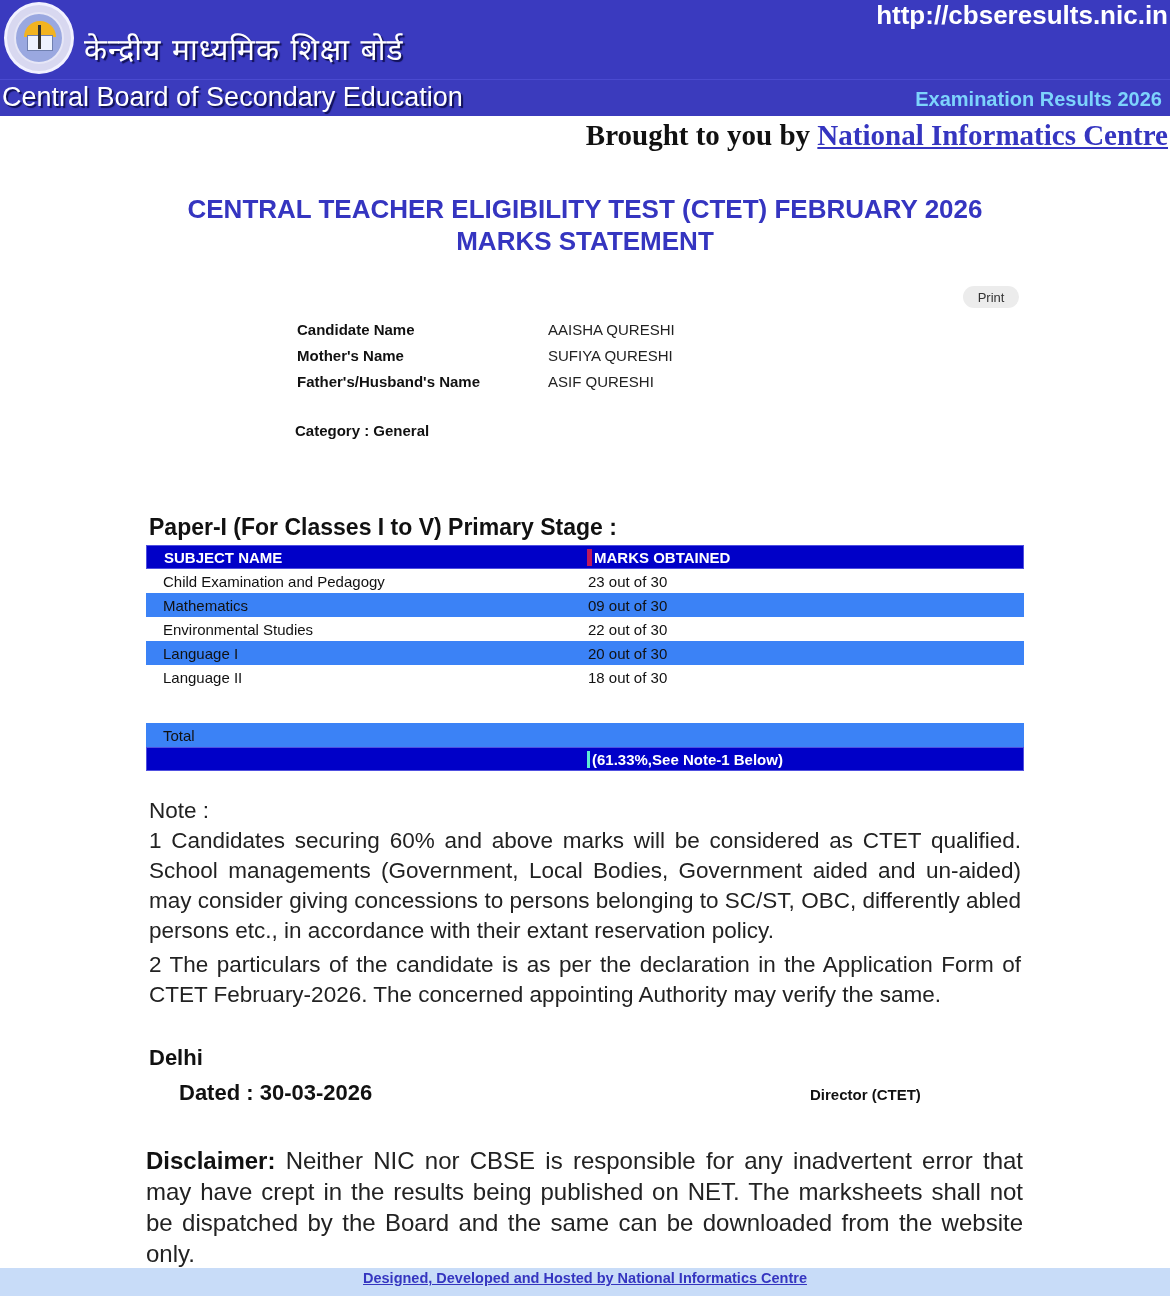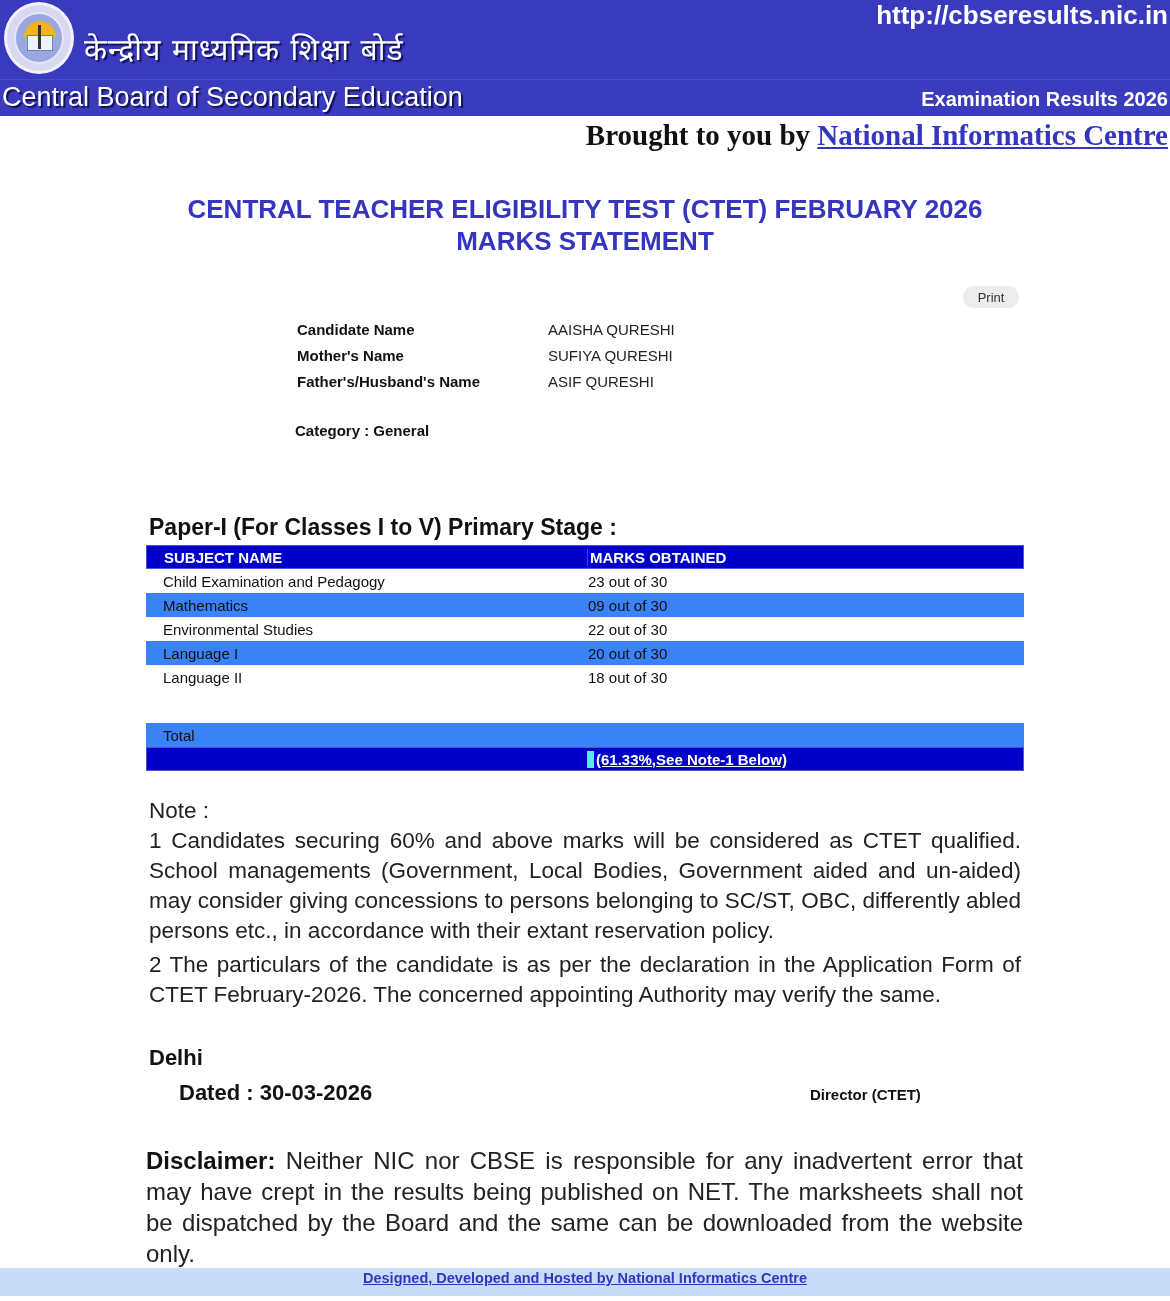--- a/index.html
+++ b/index.html
@@ -10,21 +10,21 @@
     .banner { position: absolute; left: 0; top: 0; width: 1170px; height: 116px; background: #3b3bbd; }
     .banner-top { position: absolute; left: 0; top: 0; width: 1170px; height: 80px; background: #3a3abf; border-bottom: 1px solid #4a4ad0; }
     .logo { position: absolute; left: 4px; top: 2px; width: 70px; height: 72px; border-radius: 50%; background: #d8d8f0; border: 3px solid #f2f2ff; overflow: hidden; }
     .logo .ring { position: absolute; left: 7px; top: 7px; width: 50px; height: 52px; border-radius: 50%; background: #9aa8e0; border: 2px solid #e6e6f6; }
     .logo .sun { position: absolute; left: 17px; top: 16px; width: 32px; height: 16px; border-radius: 16px 16px 0 0; background: #f2b320; }
     .logo .book { position: absolute; left: 20px; top: 30px; width: 26px; height: 16px; background: #eef2ff; border: 1px solid #7080b0; }
     .logo .torch { position: absolute; left: 31px; top: 20px; width: 3px; height: 24px; background: #333; }
     .hindi-title { position: absolute; left: 84px; top: 28px; font-family: "DejaVu Sans", sans-serif; font-size: 30px; color: #ffffff; text-shadow: 2px 2px 1px #111155; letter-spacing: 1px; }
     .url-text { position: absolute; right: 2px; top: 0px; font-size: 26px; font-weight: bold; color: #ffffff; }
     .board-name { position: absolute; left: 2px; top: 82px; font-size: 27px; color: #ffffff; text-shadow: 2px 2px 1px #111155; }
-    .exam-results { position: absolute; right: 2px; top: 88px; font-size: 20px; font-weight: bold; color: #ffffff; }
+    .exam-results { position: absolute; right: 8px; top: 88px; font-size: 20px; font-weight: bold; color: #7dd3fc; }
 
     .brought-by { position: absolute; right: 2px; top: 119px; font-family: "Liberation Serif", serif; font-size: 29px; font-weight: bold; color: #111; white-space: nowrap; }
     .brought-by a { color: #3535c0; text-decoration: underline; }
 
     .main-title { position: absolute; left: 0; width: 1170px; top: 193px; text-align: center; font-size: 26px; font-weight: bold; color: #3535c0; line-height: 32px; }
 
     .print-btn { position: absolute; left: 963px; top: 286px; width: 56px; height: 22px; border-radius: 11px; background: #ececec; border: none; font-family: "Liberation Sans", sans-serif; font-size: 13px; color: #333; cursor: pointer; }
 
     .info-table { position: absolute; left: 297px; top: 316px; font-size: 15px; }
     .info-row { display: flex; height: 26.3px; align-items: center; }
@@ -33,25 +33,25 @@
     .info-value.bold { font-weight: bold; }
     .category { position: absolute; left: 295px; top: 422px; font-size: 15px; font-weight: bold; }
 
     .paper-title { position: absolute; left: 149px; top: 514px; font-size: 23px; font-weight: bold; color: #111; }
 
     .marks-table { position: absolute; left: 146px; top: 545px; width: 878px; font-size: 15px; }
     .mt-row { display: flex; height: 24px; align-items: center; }
     .mt-row .c1 { width: 440px; padding-left: 17px; }
     .mt-row .c2 { flex: 1; padding-left: 2px; }
     .mt-head { background: #0000c8; color: #fff; font-weight: bold; border: 1px solid #5050e0; }
-    .mt-head .c2 { border-left: 1px solid #be185d; }
+    .mt-head .c2 { border-left: 5px solid #be185d; }
     .mt-alt { background: #3b82f6; }
     .mt-blank { height: 34px; }
     .mt-percent { background: #0000c8; color: #fff; font-weight: bold; border: 1px solid #5050e0; }
-    .mt-percent .c2 { border-left: 7px solid #5eead4; text-decoration: underline; }
+    .mt-percent .c2 { border-left: 3px solid #5eead4; }
 
     .note-block { position: absolute; left: 149px; top: 796px; width: 872px; font-size: 22.5px; line-height: 30px; color: #222; }
     .note-block p { text-align: justify; }
     .note-block .note-head { margin-bottom: 0; }
     .note-block .n2 { margin-top: 4px; }
 
     .place { position: absolute; left: 149px; top: 1045px; font-size: 22px; font-weight: bold; color: #111; }
     .dated { position: absolute; left: 149px; top: 1080px; font-size: 22px; font-weight: bold; color: #111; margin-left: 30px; }
     .director { position: absolute; left: 810px; top: 1086px; font-size: 15px; font-weight: bold; color: #111; }
 

